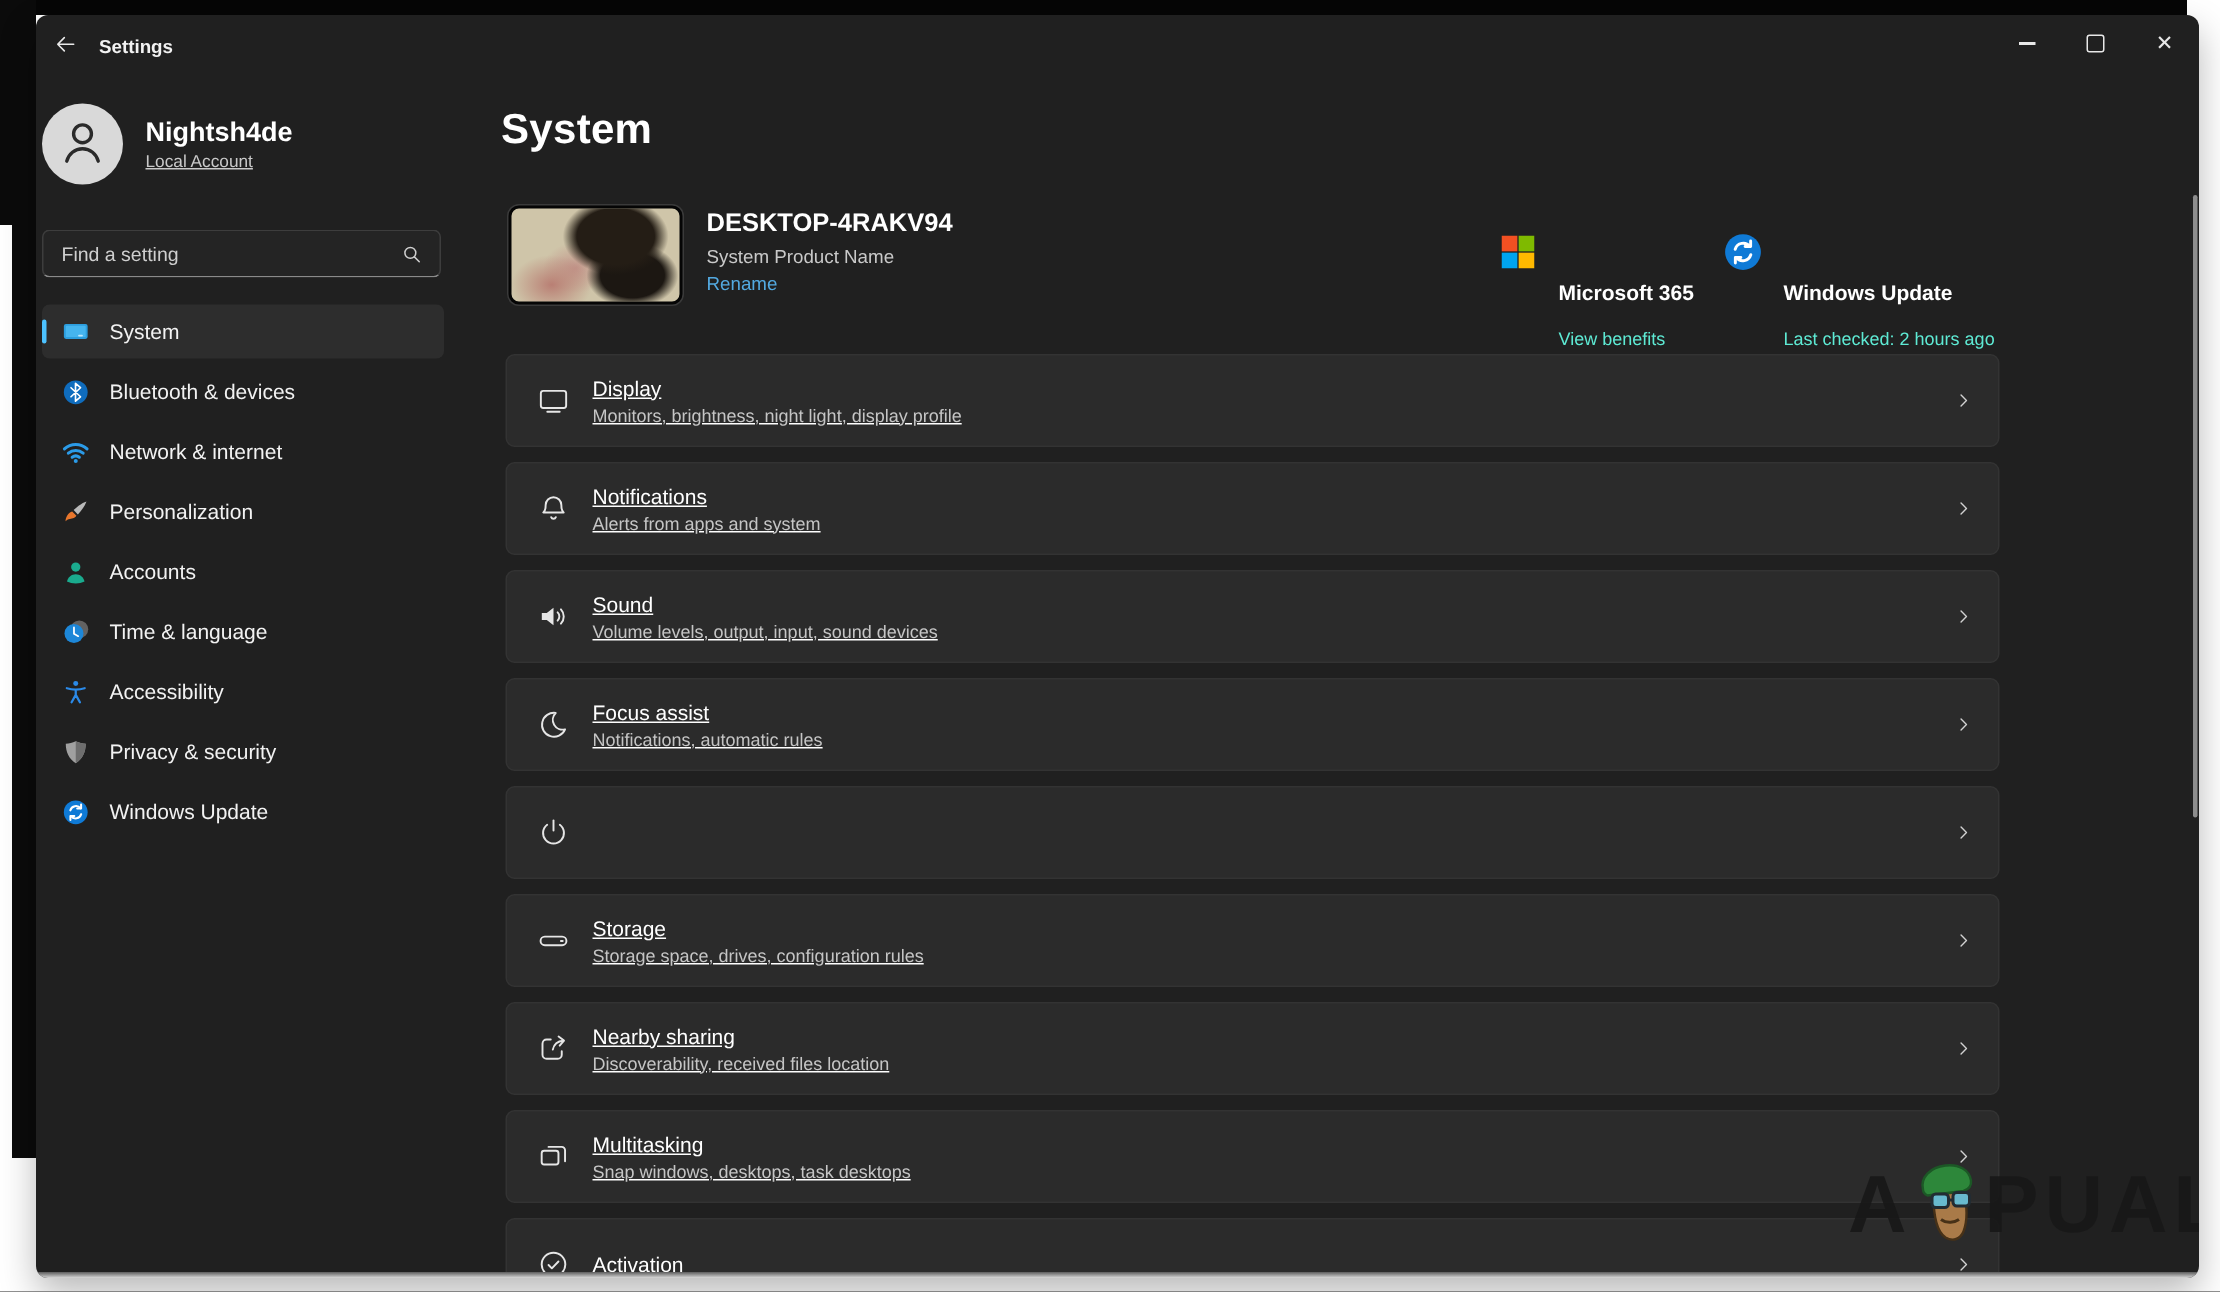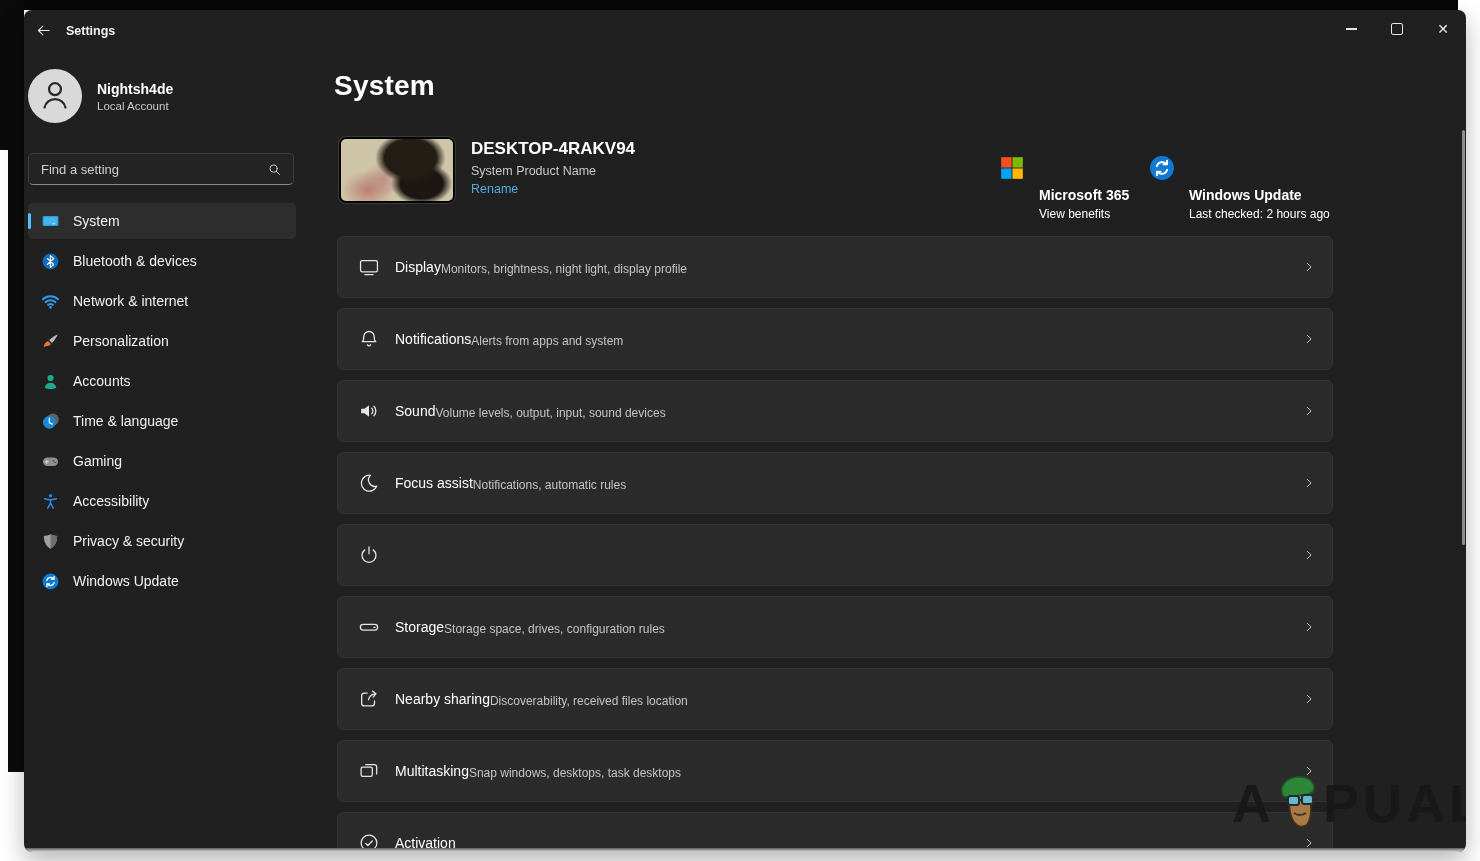--- a/index.html
+++ b/index.html
@@ -43,22 +43,22 @@
 
   
   .sidebar{position:absolute;left:4px;top:0;width:272px;height:100%;}
   .user-card{position:absolute;left:0;top:58px;width:268px;height:56px;display:flex;align-items:center;cursor:pointer;}
   .avatar{
     width:54px;height:54px;border-radius:50%;background:#d9d9d9;flex:0 0 auto;
     display:flex;align-items:center;justify-content:center;
   }
   .avatar svg{width:34px;height:34px;}
   .user-text{margin-left:15px;}
-  .user-name{font-size:14px;font-weight:700;color:#ffffff;}
-  .user-type{font-size:11.5px;color:#c9c9c9;margin-top:3px;}
+  .user-name{font-size:18px;font-weight:700;color:#ffffff;}
+  .user-type{font-size:11.5px;color:#c9c9c9;margin-top:3px;text-decoration:underline;}
 
   .searchbox{
     position:absolute;left:0;top:143px;width:264px;height:30px;
     background:#242424;border:1px solid #3d3d3d;border-bottom:1px solid #8a8a8a;
     border-radius:5px;display:flex;align-items:center;
   }
   .searchbox input{
     flex:1;background:transparent;border:none;outline:none;color:#e6e6e6;
     font-size:13px;padding:0 0 0 12px;font-family:inherit;
   }
@@ -98,31 +98,31 @@
   .device-product{font-size:12.5px;color:#c9c9c9;margin-top:5px;}
   .device-rename{font-size:12.5px;color:var(--link,#53a9e0);margin-top:4px;cursor:pointer;width:max-content;}
 
   .hdr-card{position:absolute;top:145px;display:flex;cursor:pointer;}
   .hdr-card.ms365{left:975px;}
   .hdr-card.wupd{left:1125px;}
   .hdr-ico{width:26px;height:26px;flex:0 0 auto;}
   .hdr-ico svg{width:26px;height:26px;}
   .hdr-text{margin-left:14px;}
   .hdr-title{font-size:14px;font-weight:700;margin-top:32px;}
-  .hdr-sub{font-size:12px;color:#ffffff;margin-top:4px;white-space:nowrap;}
+  .hdr-sub{font-size:12px;color:#5eead4;margin-top:16px;white-space:nowrap;}
 
   .row-list{position:absolute;left:313px;top:226px;width:996px;}
   .row-card{
     position:relative;height:62px;margin-bottom:10px;border-radius:6px;
     background:var(--card-bg,#2b2b2b);border:1px solid #333333;box-sizing:border-box;
     display:flex;align-items:center;cursor:pointer;
   }
   .row-ico{width:22px;height:22px;margin-left:20px;flex:0 0 auto;display:flex;}
   .row-ico svg{width:22px;height:22px;}
-  .row-text{margin-left:15px;display:flex;flex-direction:row;}
+  .row-text{margin-left:15px;display:flex;flex-direction:column;text-decoration:underline;}
   .row-title{font-size:14px;color:#ffffff;}
   .row-desc{font-size:12px;color:#c5c5c5;margin-top:3px;}
   .row-desc:empty{display:none;}
   .row-chev{position:absolute;right:16px;top:50%;margin-top:-7px;width:14px;height:14px;}
   .row-chev svg{width:14px;height:14px;}
 
   .scrollbar-thumb{
     position:absolute;left:1438px;top:120px;width:3px;height:415px;
     background:#8d8d8d;border-radius:2px;z-index:40;cursor:pointer;
   }
@@ -242,32 +242,20 @@
         <div class="nav-item">
           <span class="pill"></span>
           <span class="nav-ico">
             <svg viewBox="0 0 24 24">
               <circle cx="15" cy="9.5" r="7.5" fill="#8f8f8f" opacity="0.6"></circle>
               <circle cx="10.5" cy="13" r="8" fill="#1d87d8"></circle>
               <path d="M10.5 8v5.3l3.6 2" stroke="#fff" stroke-width="1.5" fill="none" stroke-linecap="round"></path>
             </svg>
           </span>
           <span class="nav-label">Time &amp; language</span>
-        </div>
-        <div class="nav-item">
-          <span class="pill"></span>
-          <span class="nav-ico">
-            <svg viewBox="0 0 24 24">
-              <rect x="2.5" y="7" width="19" height="10.6" rx="5.3" fill="#8f8f8f"></rect>
-              <path d="M7.3 10.3v4M5.3 12.3h4" stroke="#dcdcdc" stroke-width="1.3" stroke-linecap="round"></path>
-              <circle cx="15.6" cy="11" r="1.05" fill="#4f4f4f"></circle>
-              <circle cx="17.9" cy="13.3" r="1.05" fill="#4f4f4f"></circle>
-            </svg>
-          </span>
-          <span class="nav-label">Gaming</span>
         </div>
         <div class="nav-item">
           <span class="pill"></span>
           <span class="nav-ico">
             <svg viewBox="0 0 24 24" fill="none" stroke="#2b8ae8" stroke-width="1.9" stroke-linecap="round" stroke-linejoin="round">
               <circle cx="12" cy="4.6" r="2.1" fill="#2b8ae8" stroke="none"></circle>
               <path d="M4.5 8.6c2.5.8 5 1.2 7.5 1.2s5-.4 7.5-1.2M12 9.8v4.4M12 14.2l-3.5 6.2M12 14.2l3.5 6.2"></path>
             </svg>
           </span>
           <span class="nav-label">Accessibility</span>

